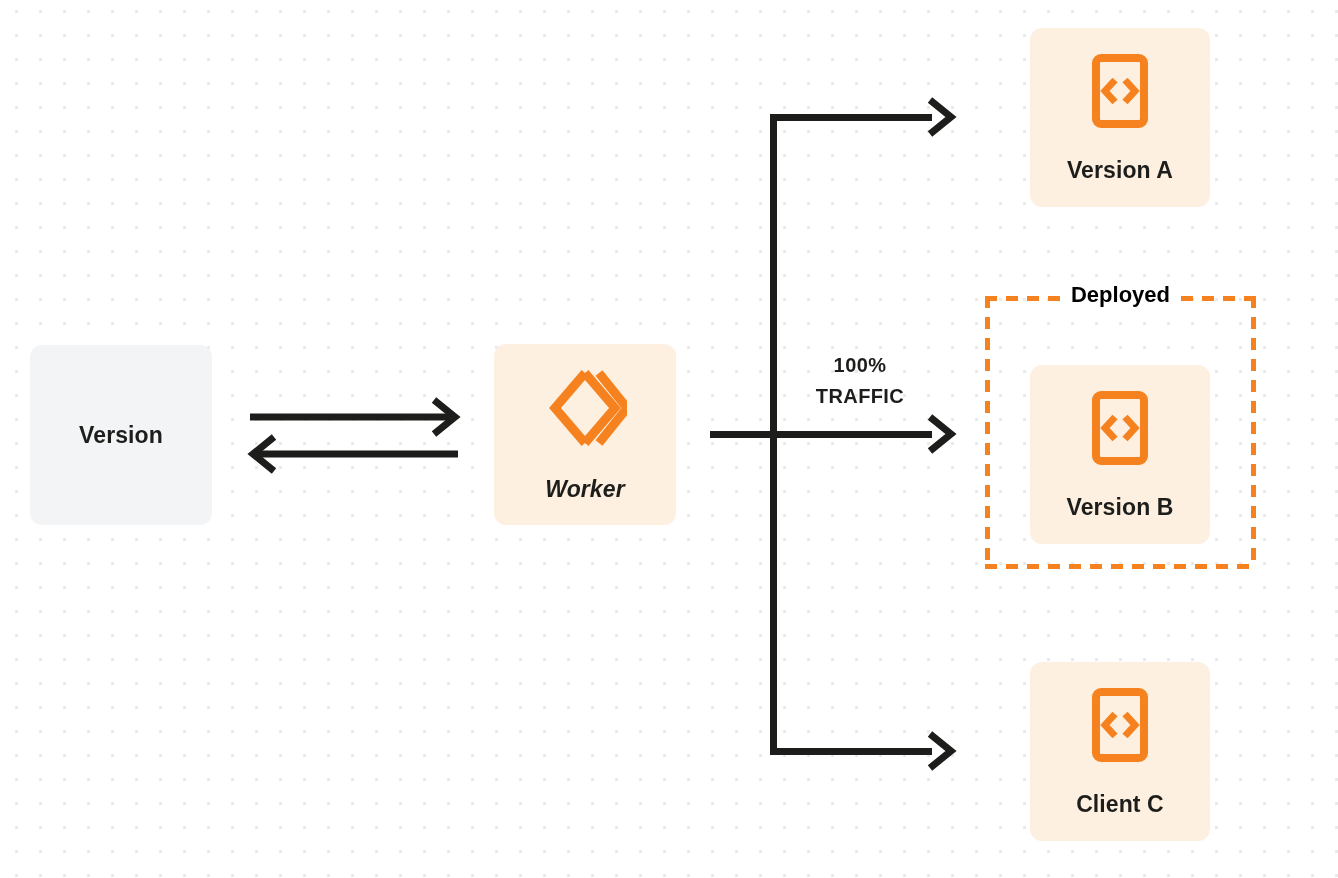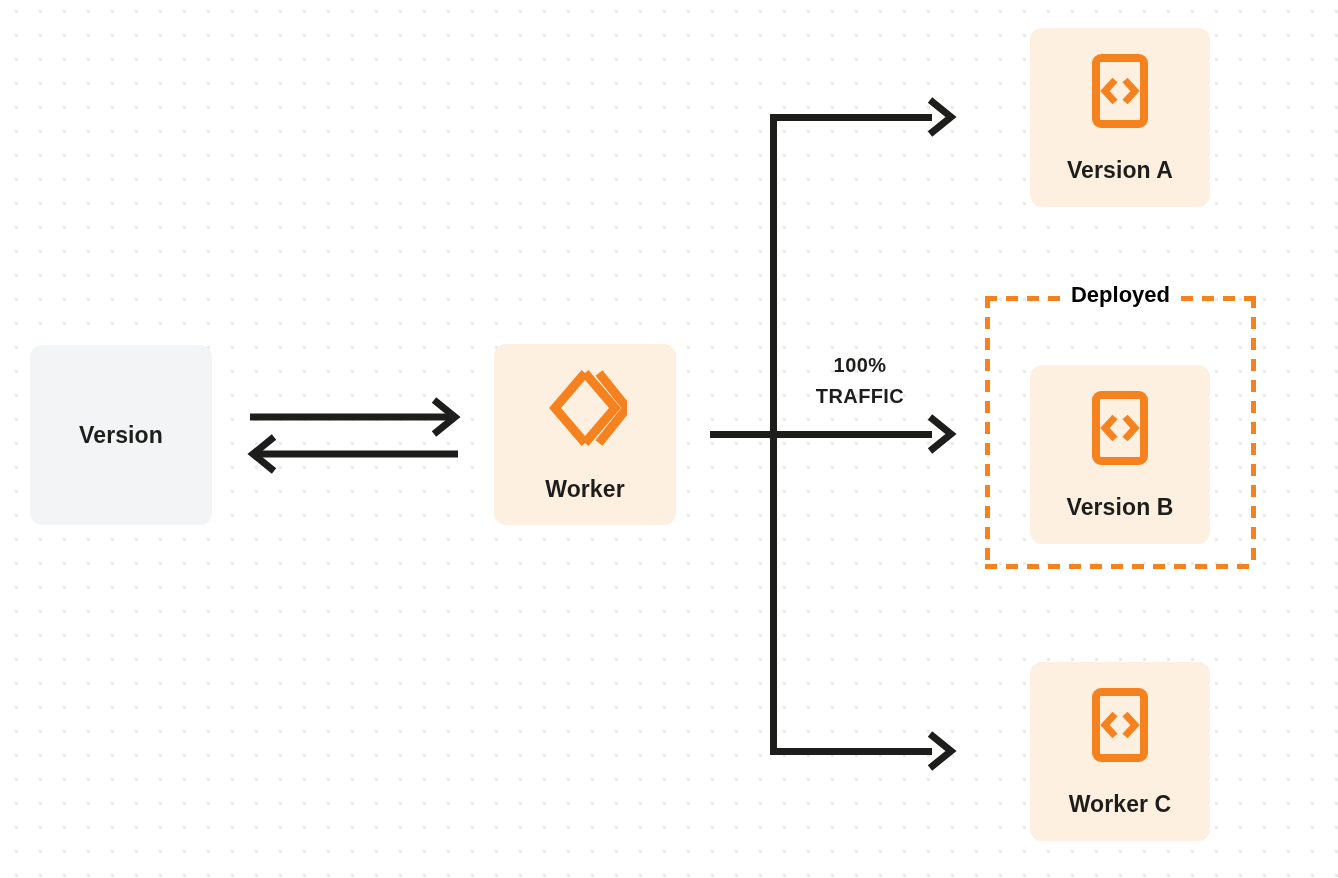--- a/index.html
+++ b/index.html
@@ -51,21 +51,21 @@
     background-color: #f3f4f5;
   }
 
   .worker-node {
     left: 494px;
     top: 344px;
     width: 182px;
     height: 181px;
     background-color: #fdf0e1;
   }
-  .worker-node .node-label { margin-top: 26px; }
+  .worker-node .node-label { margin-top: 26px; font-style: italic; }
 
   .version-node {
     width: 180px;
     height: 179px;
     background-color: #fdf0e1;
   }
   .version-node .node-label { margin-top: 26px; }
 
   .version-a { left: 1030px; top: 28px; }
   .version-b { left: 1030px; top: 365px; }
@@ -233,16 +233,16 @@
   </div>
 
   <div class="node version-node version-c">
     <span>
       <svg width="58" height="76" viewBox="0 0 58 76" fill="none">
         <rect x="5" y="5" width="48" height="66" rx="5" ry="5" stroke="#f6821f" stroke-width="8" fill="none"></rect>
         <polyline points="24,27 14,38 24,49" fill="none" stroke="#f6821f" stroke-width="7" stroke-linecap="butt" stroke-linejoin="miter"></polyline>
         <polyline points="34,27 44,38 34,49" fill="none" stroke="#f6821f" stroke-width="7" stroke-linecap="butt" stroke-linejoin="miter"></polyline>
       </svg>
     </span>
-    <span class="node-label">Worker C</span>
+    <span class="node-label">Client C</span>
   </div>
 
 </div>
 
 </body></html>

